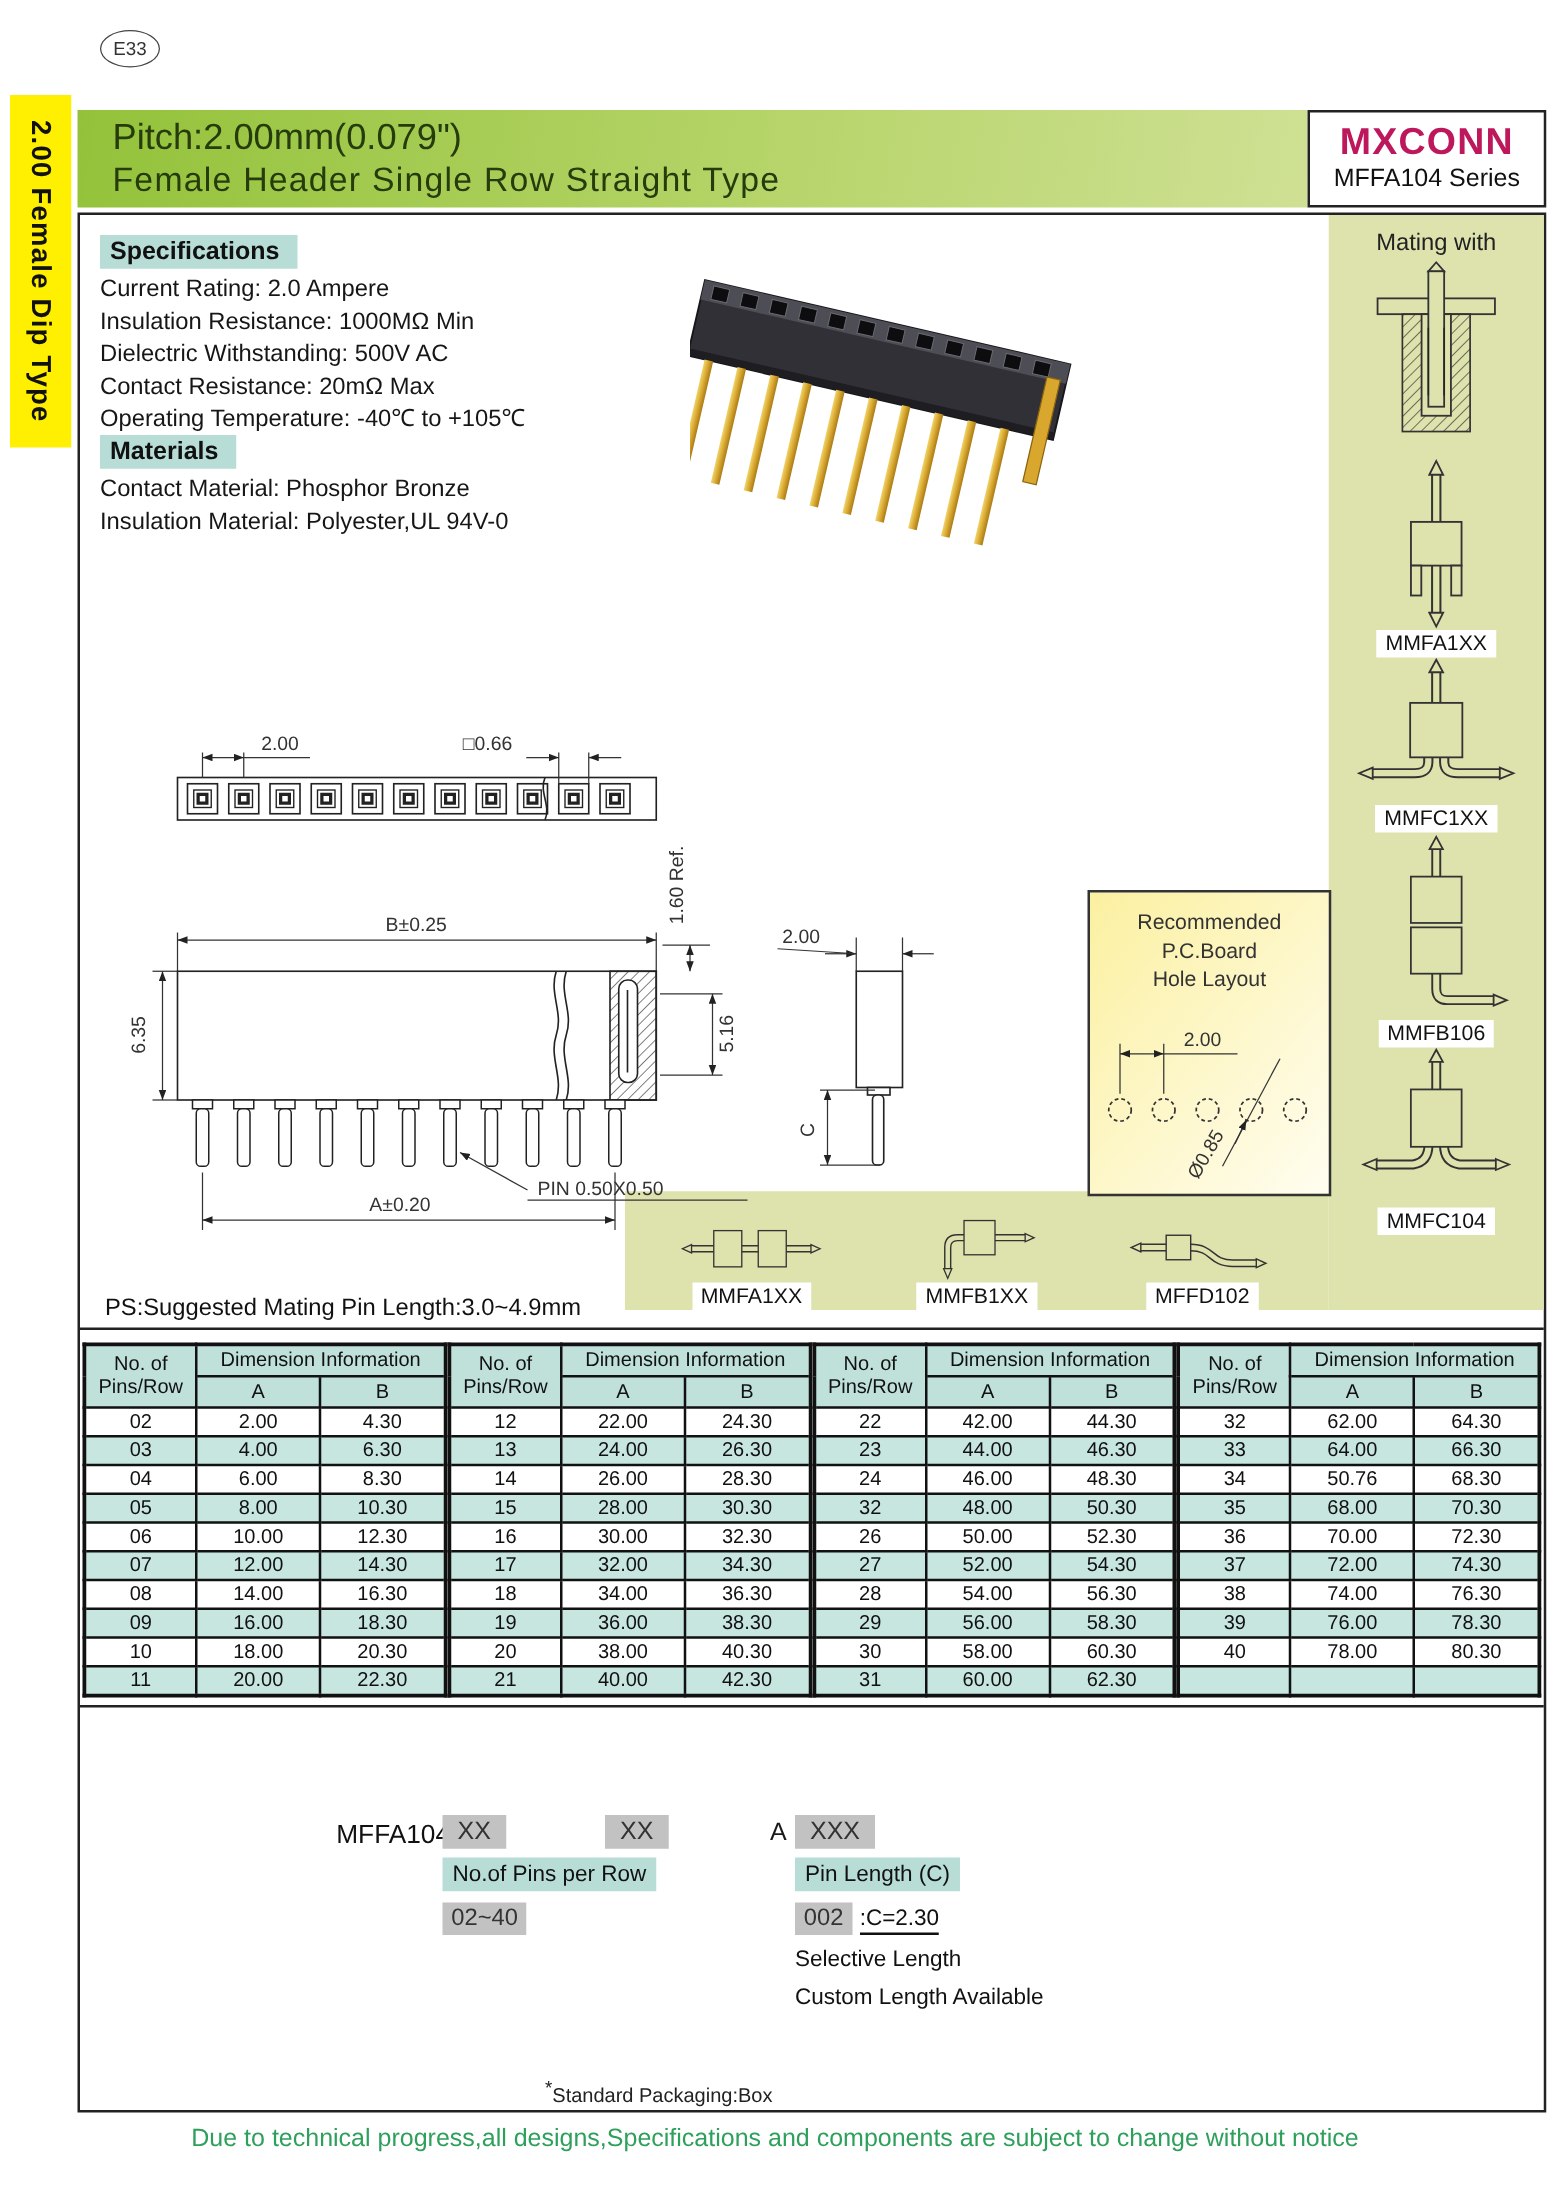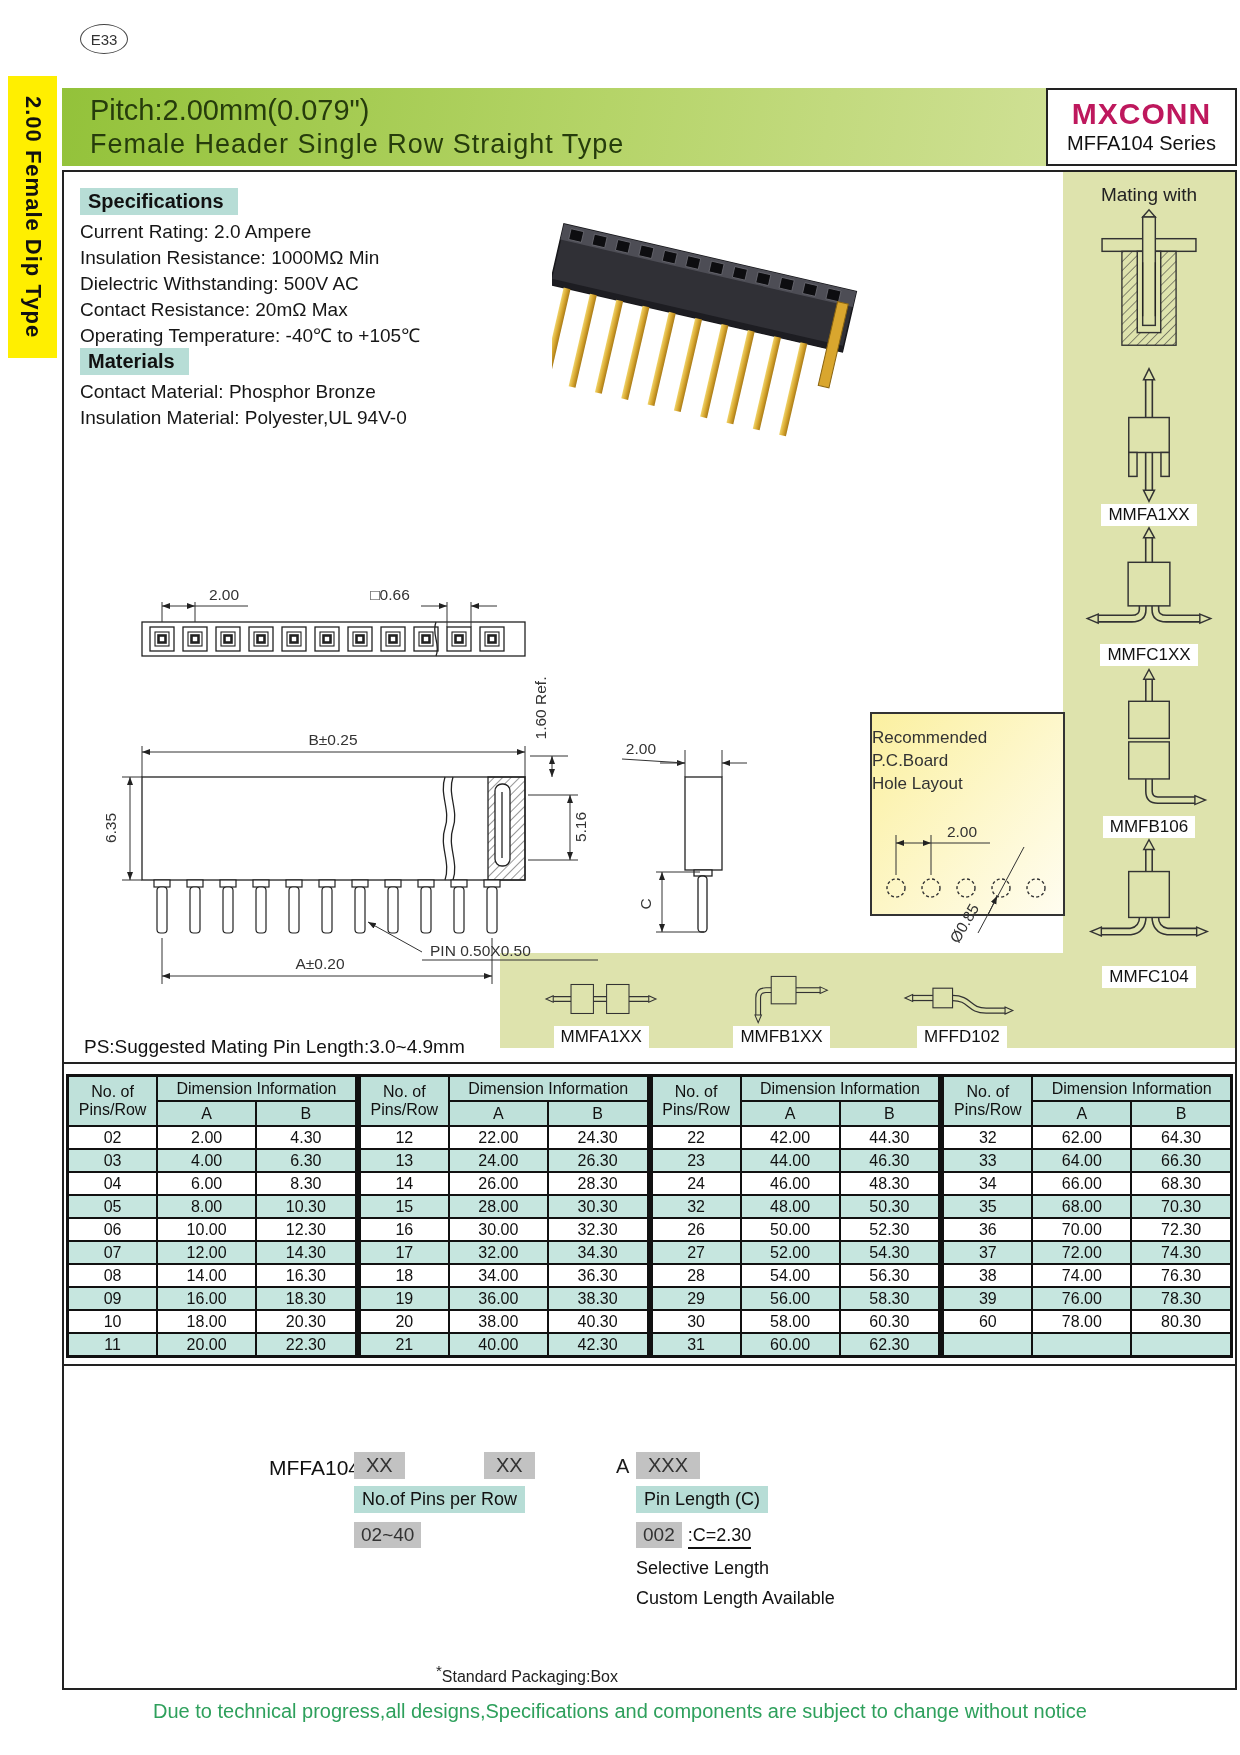--- a/index.html
+++ b/index.html
@@ -71,22 +71,22 @@
   .footer{position:absolute;left:0;top:1700px;width:100%;text-align:center;font-size:20px;color:#2ea05c;}
 
   
   svg text{font-family:"Liberation Sans",sans-serif;fill:#333;font-size:15.5px;}
   .ln{stroke:#222;stroke-width:1.3;fill:none;}
   .fw{fill:#fff;stroke:#222;stroke-width:1.3;}
   .dim{stroke:#333;stroke-width:1;fill:none;}
   .part{fill:#dee3ad;stroke:#333;stroke-width:1.6;}
   .tube-o{stroke:#333;stroke-width:9;fill:none;stroke-linejoin:round;stroke-linecap:butt;}
   .tube-i{stroke:#dee3ad;stroke-width:5.5;fill:none;stroke-linejoin:round;stroke-linecap:butt;}
-  .pcb-panel{position:absolute;left:806px;top:540px;width:195px;height:204px;border:2px solid #333;
-             background:linear-gradient(130deg,#fbf0a0,#fffdf0);box-sizing:border-box;}
+  .pcb-panel{position:absolute;left:806px;top:540px;width:195px;height:245px;border:2px solid #333;
+             background:linear-gradient(130deg,#fbf0a0,#fffdf0);box-sizing:border-box;text-align:center;}
   .pcb-panel .tt{font-size:17px;color:#333;line-height:23px;}
   .pcb-panel .tt:first-child{margin-top:12px;}
 </style>
 </head>
 <body>
 
 <div class="page">
 
   <div class="badge">E33</div>
 
@@ -629,21 +629,21 @@
               <td>62.00</td>
               <td>64.30</td>
             </tr>
             <tr>
               <td>33</td>
               <td>64.00</td>
               <td>66.30</td>
             </tr>
             <tr>
               <td>34</td>
-              <td>66.00</td>
+              <td>50.76</td>
               <td>68.30</td>
             </tr>
             <tr>
               <td>35</td>
               <td>68.00</td>
               <td>70.30</td>
             </tr>
             <tr>
               <td>36</td>
               <td>70.00</td>
@@ -658,21 +658,21 @@
               <td>38</td>
               <td>74.00</td>
               <td>76.30</td>
             </tr>
             <tr>
               <td>39</td>
               <td>76.00</td>
               <td>78.30</td>
             </tr>
             <tr>
-              <td>60</td>
+              <td>40</td>
               <td>78.00</td>
               <td>80.30</td>
             </tr>
             <tr>
               <td></td>
               <td></td>
               <td></td>
             </tr>
           </tbody>
       </table>

